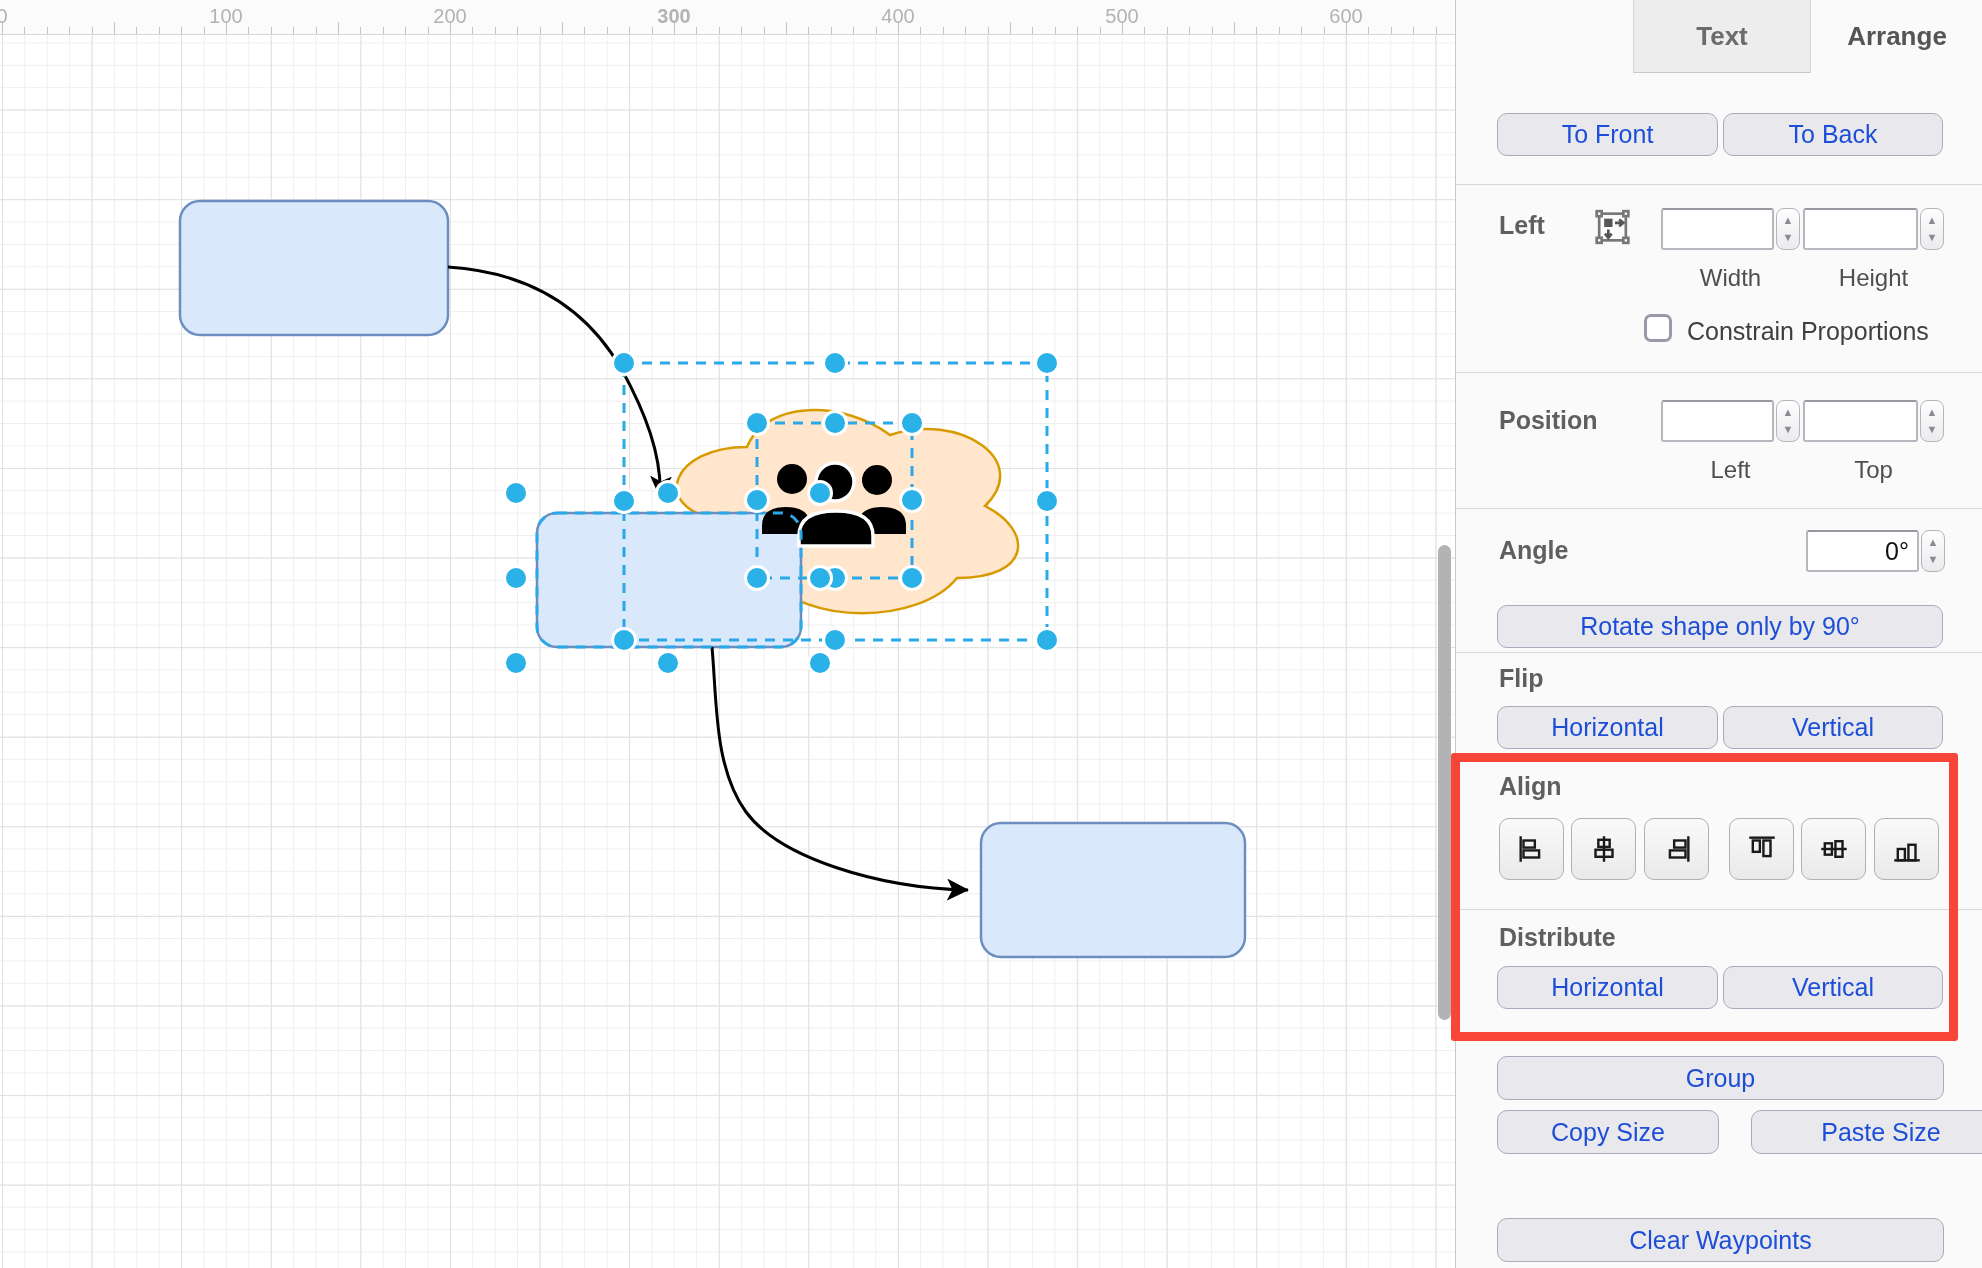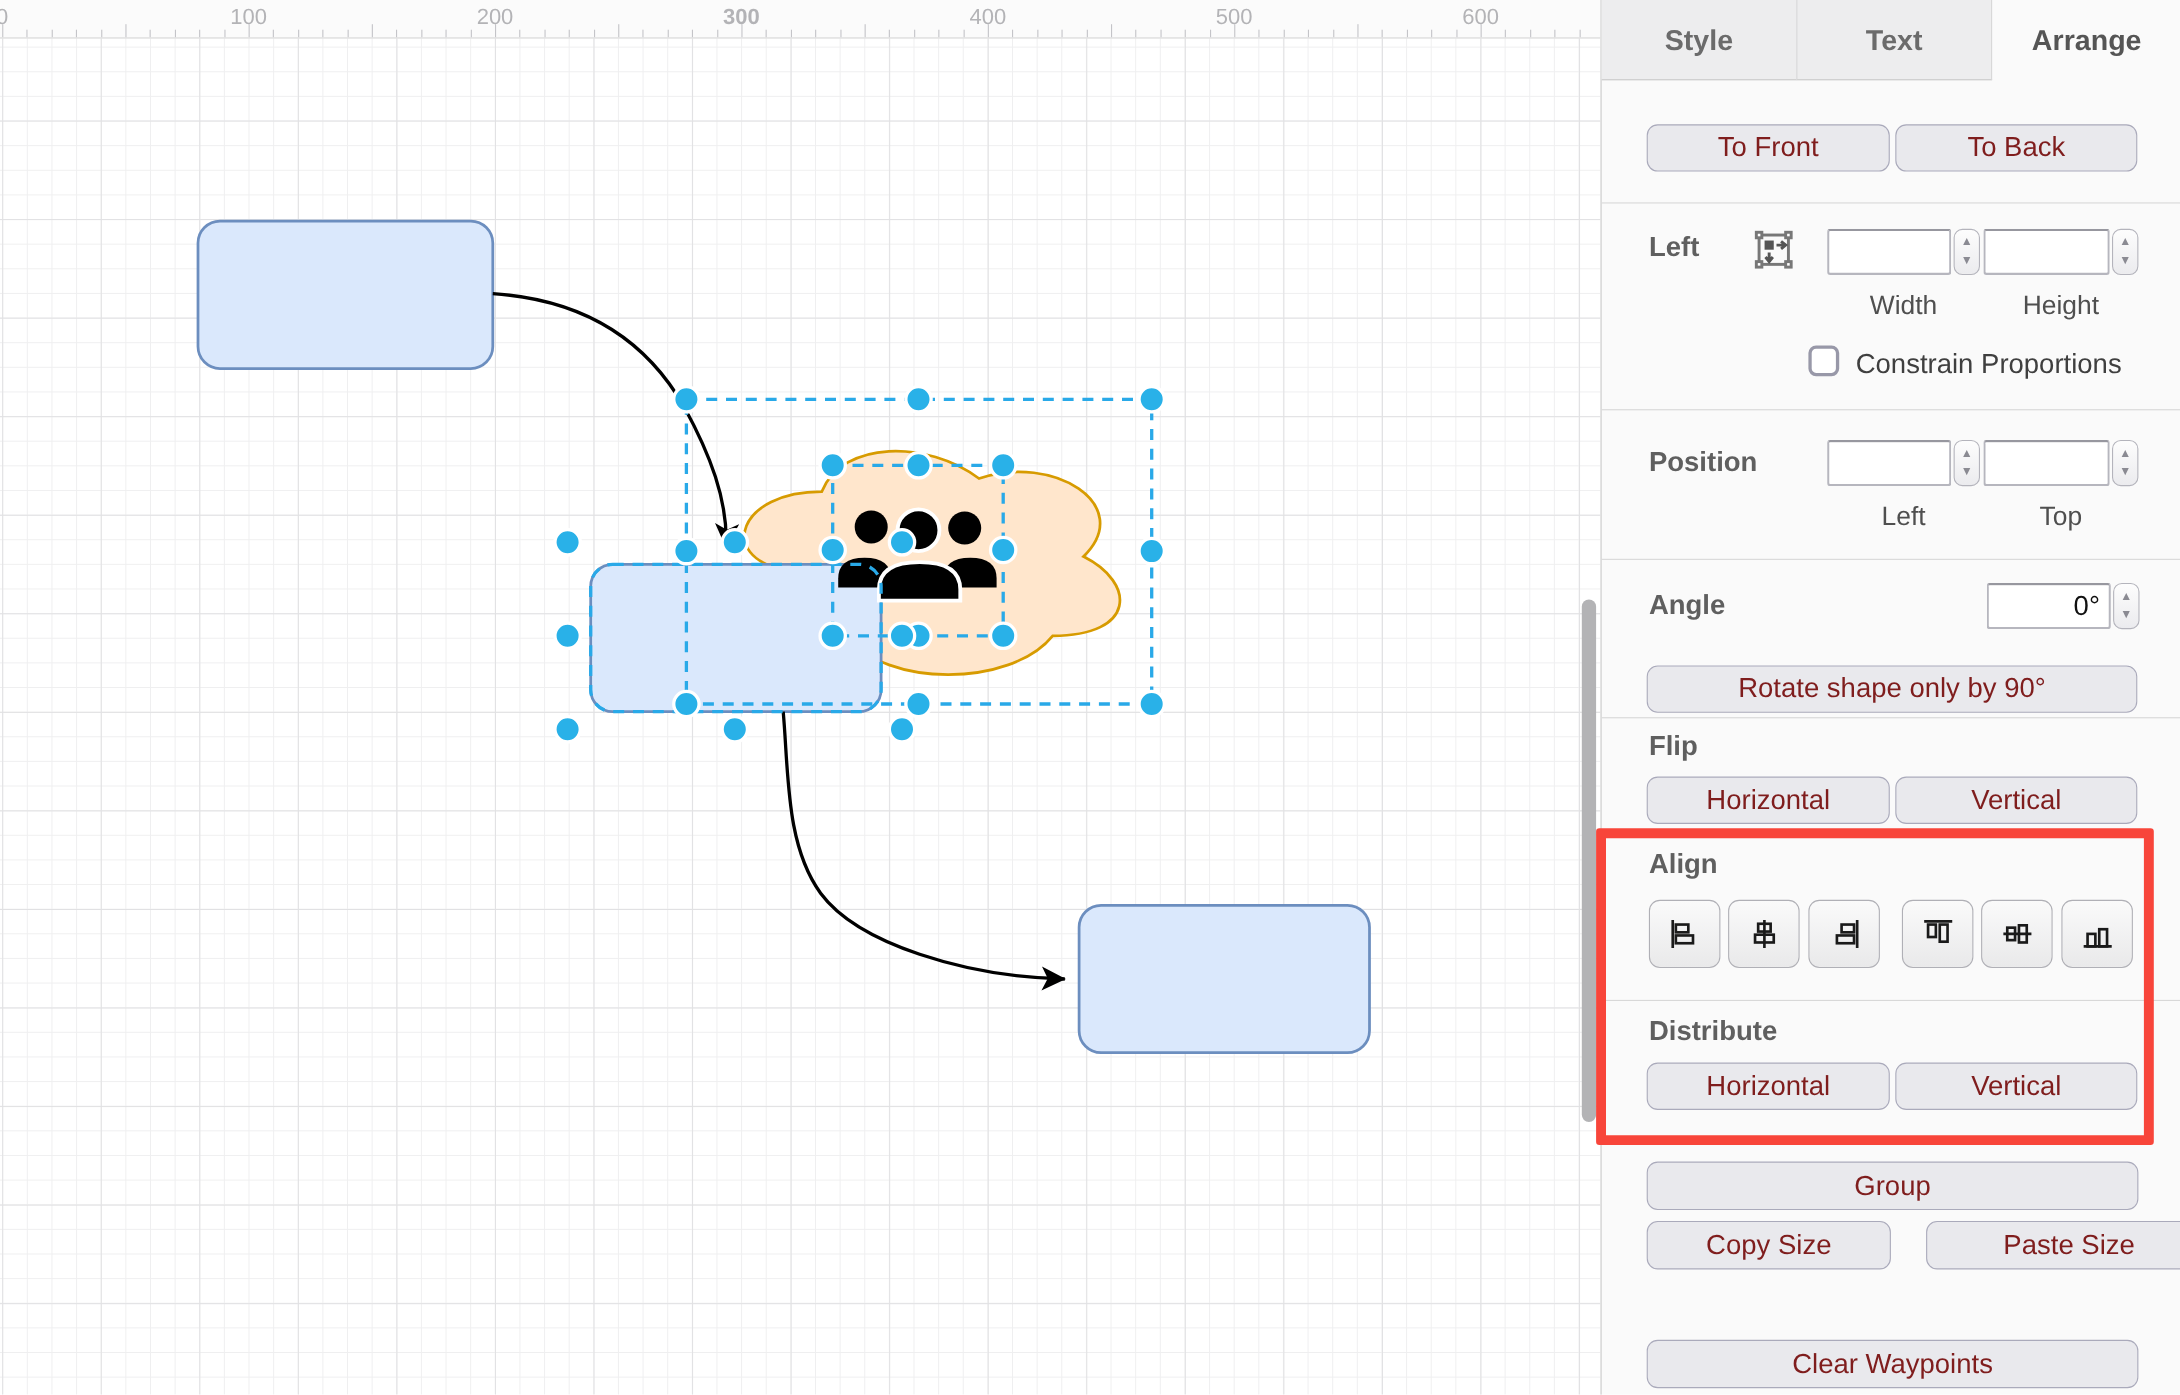--- a/index.html
+++ b/index.html
@@ -36,21 +36,21 @@
 
   
   #panel{position:absolute;left:1455px;top:0;width:527px;height:1268px;
          background:var(--panel-bg);border-left:1px solid var(--panel-border);box-sizing:border-box;}
   .tab{position:absolute;top:0;height:73px;line-height:73px;text-align:center;
        font-weight:bold;font-size:26px;color:#6b6b6b;box-sizing:border-box;}
   .tab.inactive{background:var(--tab-bg);border-bottom:1px solid var(--panel-border);}
   .tab.mid{border-left:1px solid #d8d8d8;border-right:1px solid #d8d8d8;}
   .divider{position:absolute;left:0;width:527px;height:1px;background:#d8d8d8;}
   .btn{position:absolute;background:var(--btn-bg);border:1.5px solid var(--btn-border);
-       border-radius:10px;font-size:25px;color:#7f1d1d;display:flex;align-items:center;
+       border-radius:10px;font-size:25px;color:#1d4ed8;display:flex;align-items:center;
        justify-content:center;box-sizing:border-box;cursor:default;}
   .sec-label{position:absolute;font-weight:bold;font-size:25px;color:var(--label-gray);}
   .sub-label{position:absolute;font-size:24px;color:#4f4f4f;text-align:center;}
   .field{position:absolute;background:#fff;border:2px solid #b6b6be;border-top-color:#97979f;
          border-radius:3px;box-sizing:border-box;font-size:25px;color:#111;
          padding:0 8px;display:flex;align-items:center;}
   .field.right{justify-content:flex-end;}
   .stepper{position:absolute;width:24px;background:linear-gradient(#fdfdfd,#ebebee);
            border:1.5px solid #b4b4bc;border-radius:8px;box-sizing:border-box;
            display:flex;flex-direction:column;align-items:center;justify-content:space-evenly;}
@@ -205,21 +205,20 @@
         <circle cx="668" cy="663" r="11.5" fill="var(--handle)" stroke="#fff" stroke-width="3"></circle>
         <circle cx="820" cy="663" r="11.5" fill="var(--handle)" stroke="#fff" stroke-width="3"></circle>
       </g>
   </svg>
 
   <div id="vscrollbar"></div>
 </div>
 
 <div id="panel">
 
-  <div class="tab inactive" style="left:0;width:177px;">Style</div>
   <div class="tab" style="left:355px;width:172px;color:#555;">Arrange</div>
   <div class="tab inactive mid" style="left:177px;width:178px;">Text</div>
 
   <div class="btn" style="left:41px;top:113px;width:221px;height:43px;">To Front</div>
   <div class="btn" style="left:267px;top:113px;width:220px;height:43px;">To Back</div>
 
   <div class="divider" style="top:184px;"></div>
 
   <div class="sec-label" style="left:43px;top:211px;">Left</div>
   <span style="position:absolute;left:135px;top:207px;">

